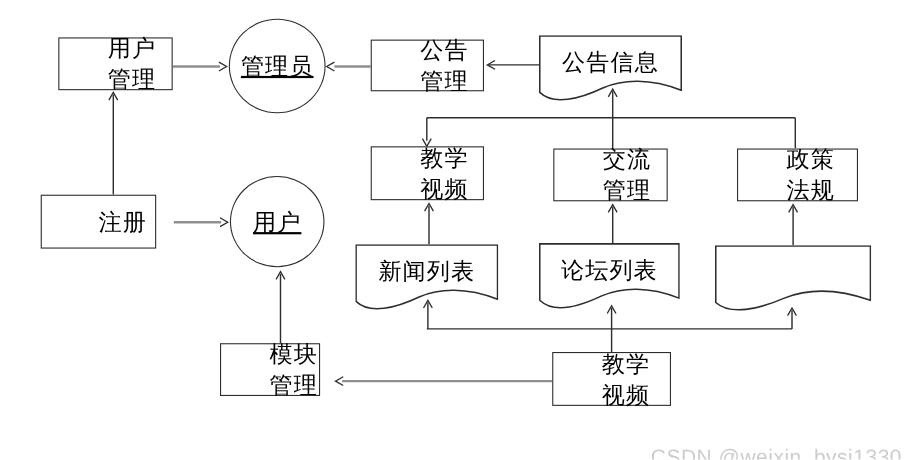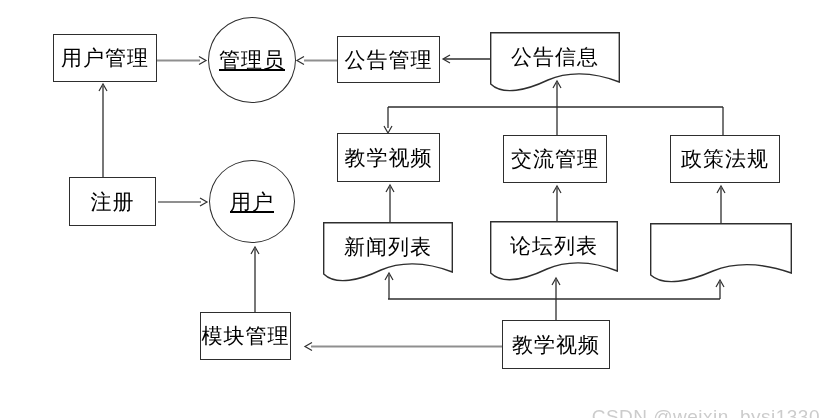--- a/index.html
+++ b/index.html
@@ -13,21 +13,21 @@
   .wires{position:absolute;left:0;top:0;z-index:1;}
   .wires line.blk{stroke:#2e2e2e;stroke-width:1.3;}
   .wires line.gray{stroke:#8f8f8f;stroke-width:2.2;}
   .wires path.head{stroke:#2e2e2e;stroke-width:1.2;fill:none;}
   .node{
     position:absolute;z-index:2;
     display:flex;align-items:center;justify-content:center;
     font-size:21px;letter-spacing:1px;color:#000;
     box-sizing:border-box;
   }
-  .rect-node{background:#ffffff;border:1.4px solid #2e2e2e;}
+  .rect-node{background:#ffffff;border:1.4px solid #2e2e2e;padding-left:44px;}
   .ellipse-node{background:#ffffff;border:1.4px solid #2e2e2e;border-radius:50%;text-decoration:underline;}
   .doc-node{background:transparent;}
   .doc-node svg{position:absolute;left:0;top:0;}
   .doc-node .doc-shape{fill:#ffffff;stroke:#2e2e2e;stroke-width:1.4;}
   .doc-label{position:absolute;left:0;top:0;width:100%;height:50px;
     display:flex;align-items:center;justify-content:center;}
   .watermark{
     position:absolute;z-index:3;right:9px;top:406px;
     font-family:"Liberation Sans","DejaVu Sans",sans-serif;
     font-size:19px;color:#cccccc;letter-spacing:0.5px;
@@ -145,21 +145,21 @@
   </div>
 
   <div class="node rect-node" style="left:503px;top:135px;width:104px;height:48px">
     <span>交流管理</span>
   </div>
 
   <div class="node rect-node" style="left:670px;top:135px;width:110px;height:48px">
     <span>政策法规</span>
   </div>
 
-  <div class="node rect-node" style="left:69px;top:177px;width:87px;height:49px">
+  <div class="node rect-node" style="left:37px;top:177px;width:105px;height:49px">
     <span>注册</span>
   </div>
 
   <div class="node rect-node" style="left:200px;top:312px;width:91px;height:48px">
     <span>模块管理</span>
   </div>
 
   <div class="node rect-node" style="left:502px;top:320px;width:108px;height:49px">
     <span>教学视频</span>
   </div>

